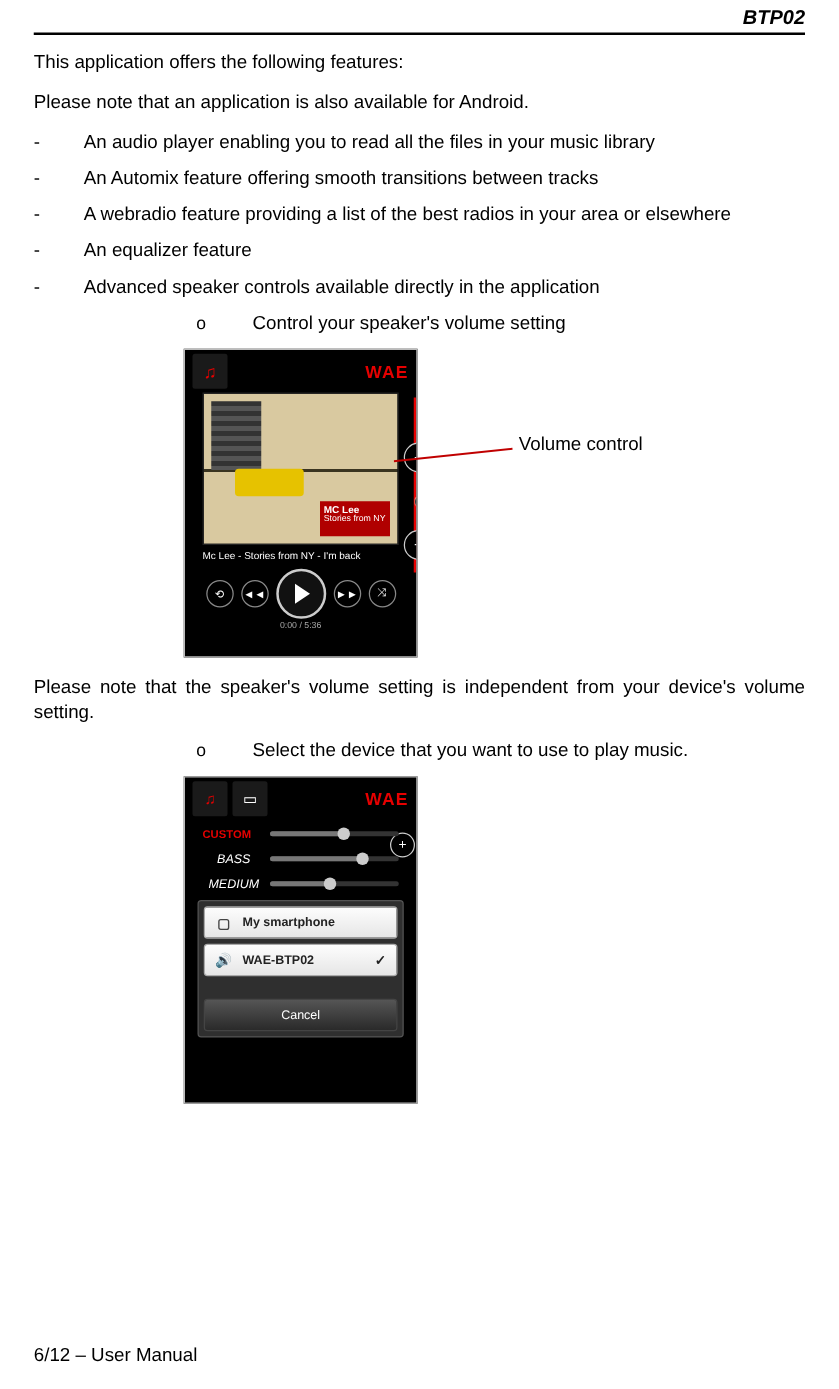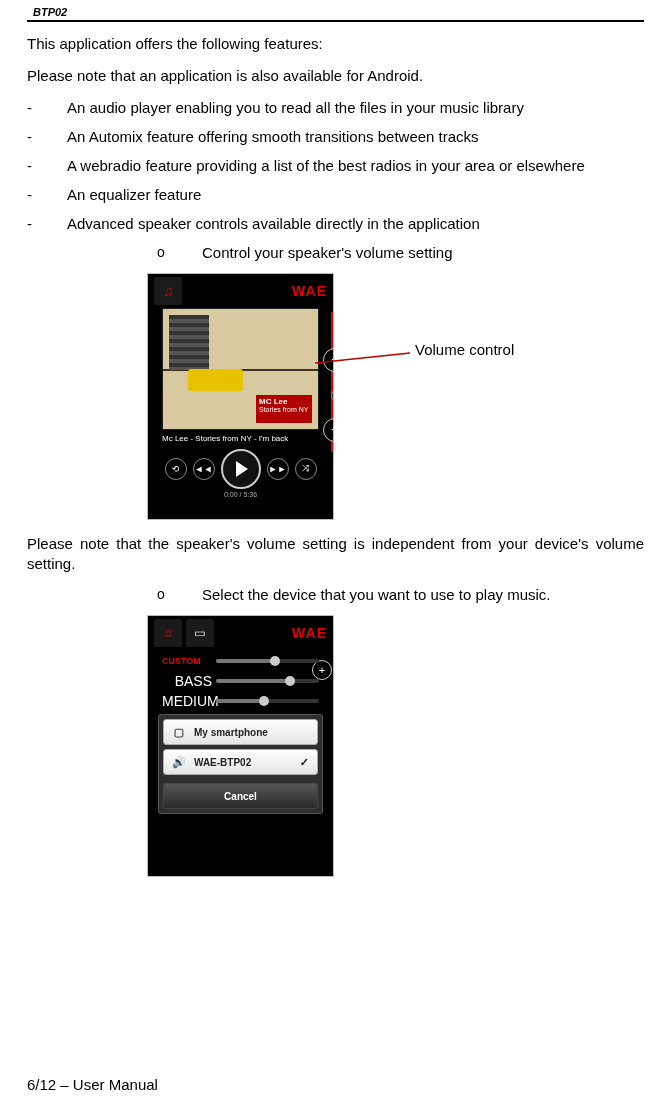--- a/index.html
+++ b/index.html
@@ -10,22 +10,23 @@
     background: #fff;
     width: 671px;
   }
   .page {
     padding: 6px 27px 20px 27px;
     box-sizing: border-box;
   }
   .header-label {
     font-weight: bold;
     font-style: italic;
-    font-size: 11px;
+    font-size: 16px;
     padding-left: 6px;
+    text-align: right;
   }
   .header-rule {
     border: none;
     border-top: 2px solid #000;
     margin: 2px 0 12px 0;
   }
   .para {
     font-size: 15px;
     line-height: 1.35;
     margin: 0 0 12px 0;
@@ -193,21 +194,21 @@
   }
   .ph2-tile {
     width: 28px; height: 28px; background: #1a1a1a; border-radius: 2px;
     display: flex; align-items: center; justify-content: center;
     color: #fff; font-size: 12px;
   }
   .ph2-eq {
     margin: 4px 14px 6px 14px;
   }
   .eq-row { display: flex; align-items: center; margin-bottom: 6px; height: 14px;}
-  .eq-label { color: #fff; font-size: 14px; width: 50px; text-align: right; padding-right: 4px;}
+  .eq-label { color: #fff; font-size: 10px; width: 50px; text-align: center; padding-right: 4px; font-style: italic;}
   .eq-label-red { color: #e60000; font-weight: bold; font-size: 9px; width: 50px; padding-right: 4px;}
   .eq-bar { flex: 1; height: 4px; background: #333; position: relative; border-radius: 2px;}
   .eq-bar .fill { position: absolute; left:0; top:0; bottom:0; background:#777; border-radius:2px;}
   .eq-bar .knob { position: absolute; top:-3px; width:10px; height:10px; background:#ccc;border-radius:50%;}
   .ph2-menu {
     margin: 6px 10px;
     background: #2f2f2f;
     border: 1px solid #555;
     border-radius: 3px;
     padding: 4px;
@@ -219,22 +220,22 @@
     height: 24px; margin-bottom: 4px;
     padding: 0 8px; font-size: 10px; font-weight: bold;
     color: #222; gap: 8px;
   }
   .menu-item .ico { font-size: 11px; color: #444; width: 14px; text-align: center;}
   .menu-item .chk { margin-left: auto; color: #222; font-size: 11px;}
   .menu-cancel {
     display: flex; align-items: center; justify-content: center;
     background: linear-gradient(#555,#2a2a2a);
     border: 1px solid #444; border-radius: 3px;
-    height: 24px; margin-top: 8px;
-    font-size: 10px; font-weight: bold; color: #fff;
+    height: 24px; margin-top: 18px;
+    font-size: 10px; font-weight: normal; color: #fff;
   }
   .ph2-side-plus {
     position: absolute; right: 1px; top: 44px;
     width: 18px; height: 18px; border: 1px solid #ccc; border-radius: 50%;
     color: #fff; font-size: 11px; display:flex;align-items:center;justify-content:center;
   }
   .page-wrap {
     position: relative;
     min-height: 1111px;
   }

